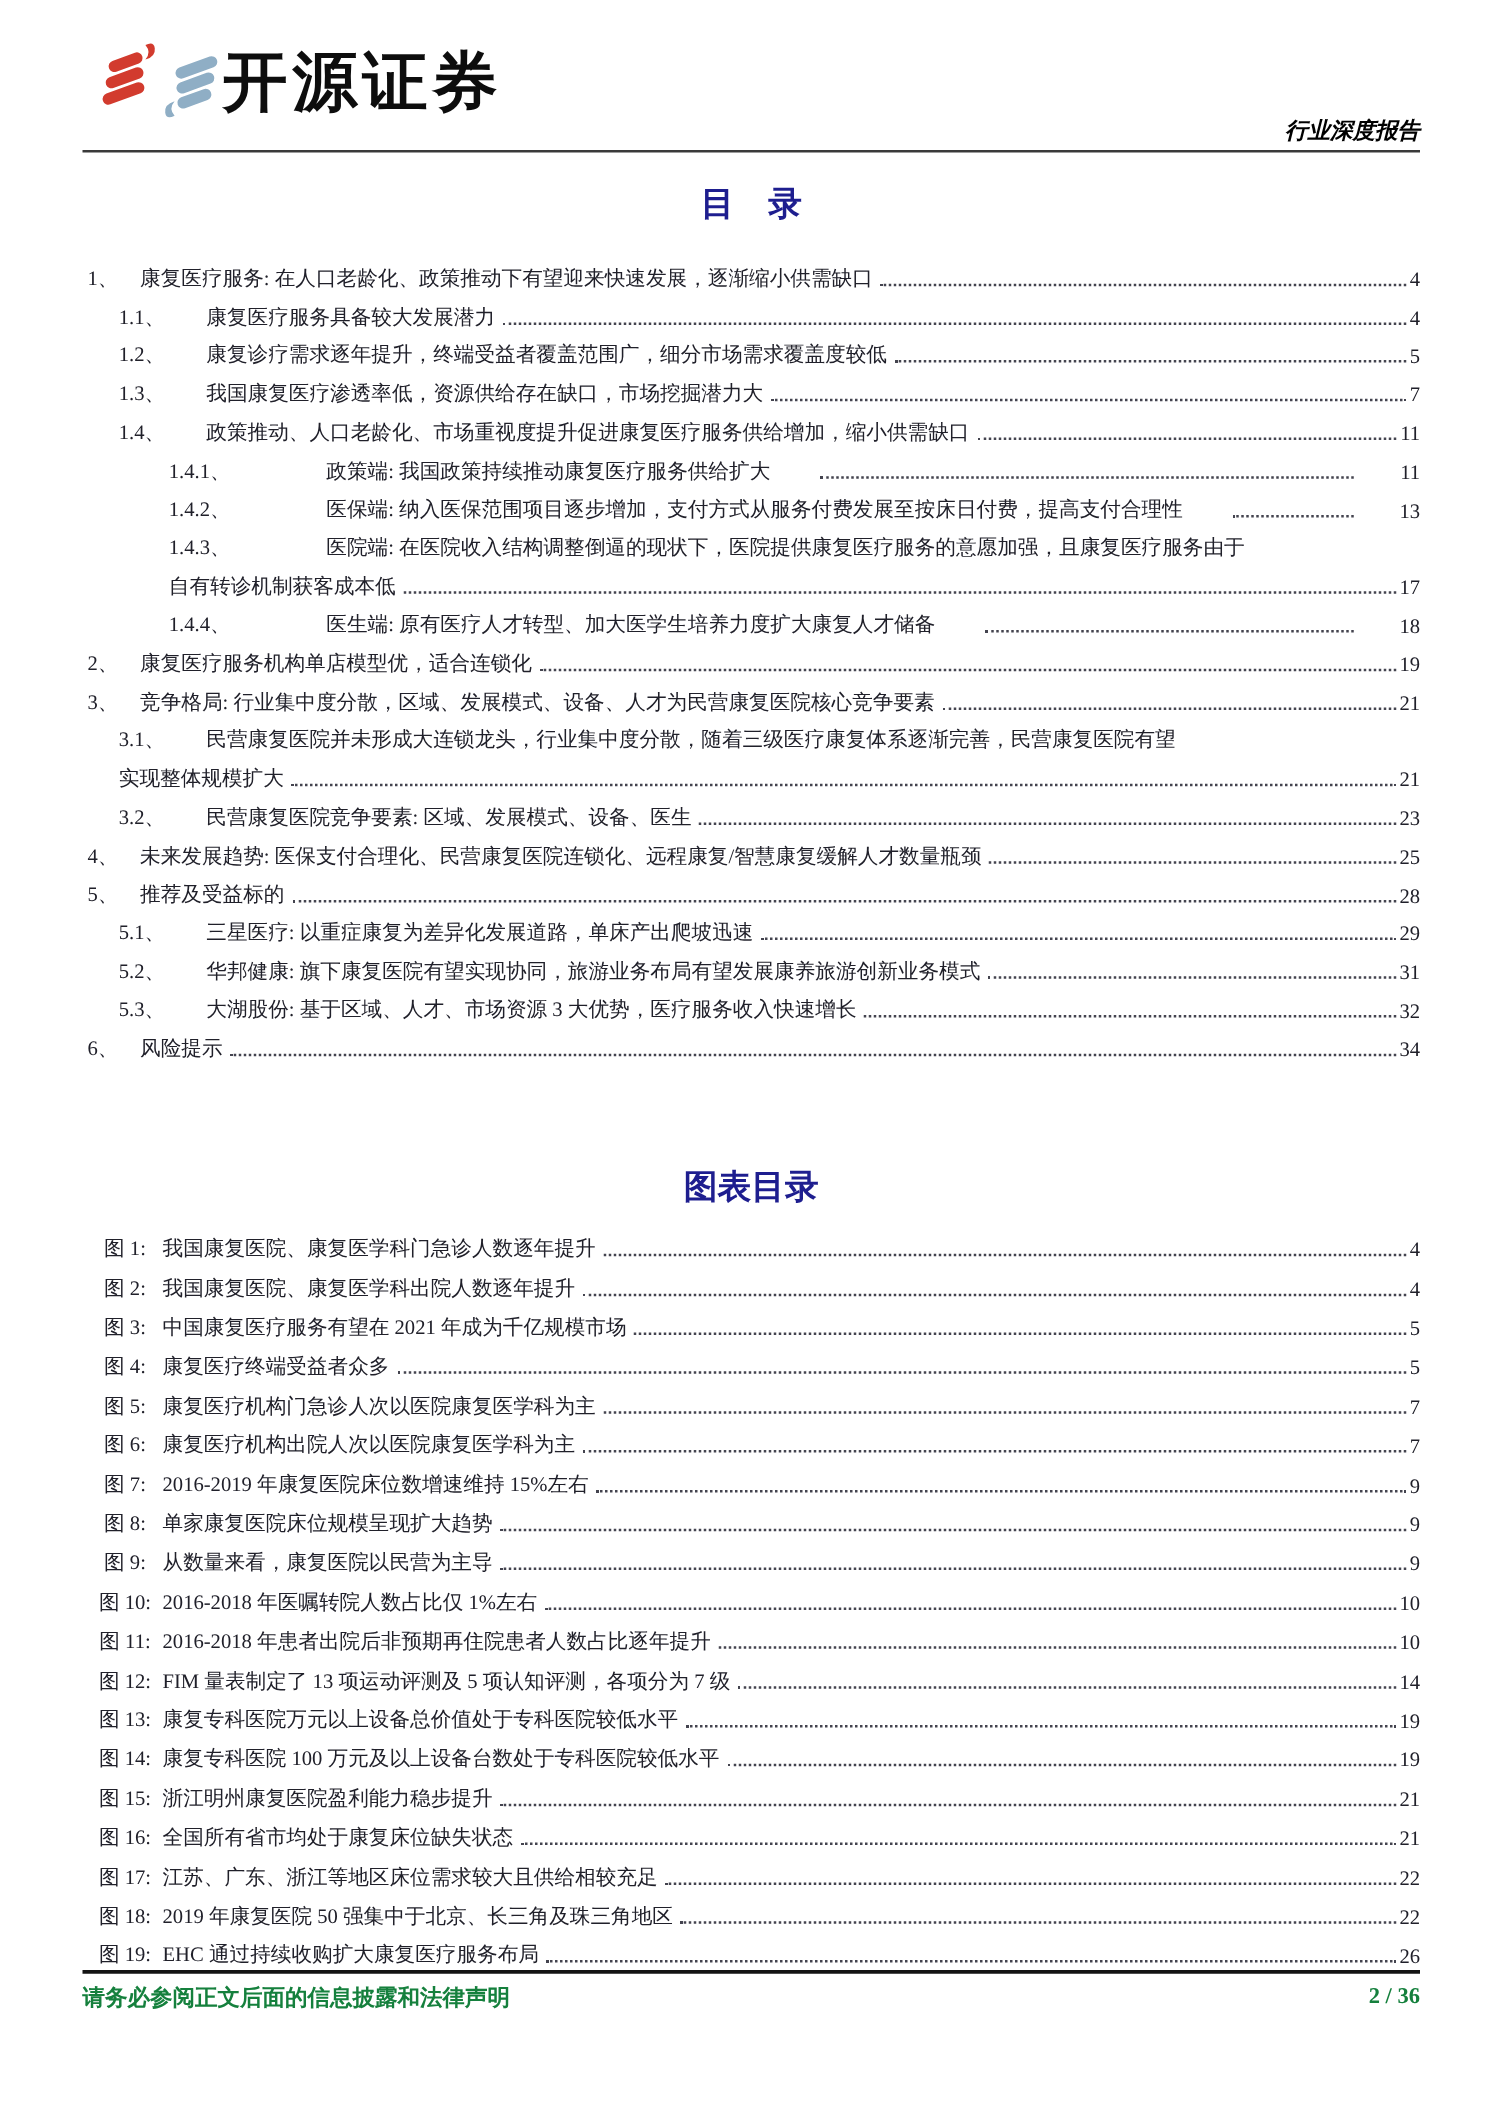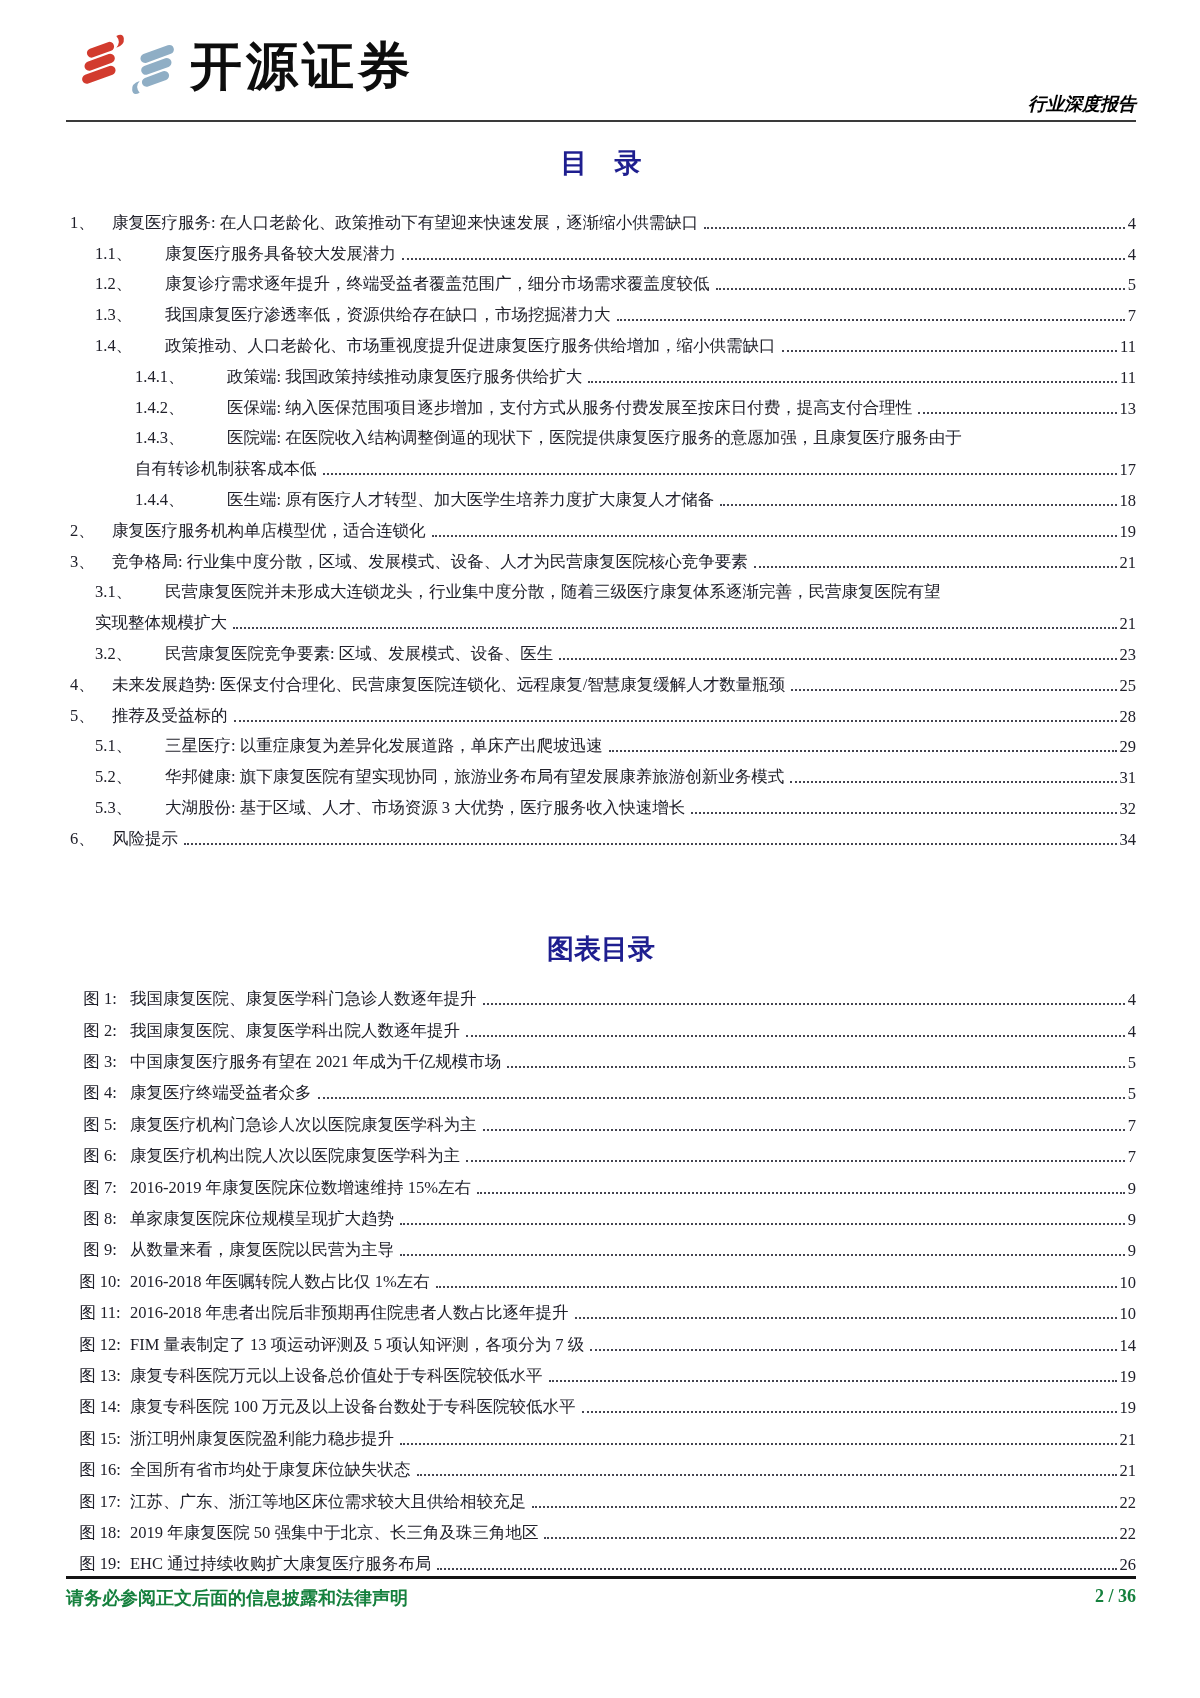--- a/index.html
+++ b/index.html
@@ -11,21 +11,21 @@
   }
   *{margin:0;padding:0;box-sizing:border-box;}
   html,body{background:#e9e9e9;}
   .page{
     position:relative;width:1200px;height:1698px;background:#ffffff;
     margin:0 auto;overflow:hidden;color:var(--text);
     font-family:"Liberation Serif","DejaVu Serif",serif;
   }
   
   .header{position:absolute;top:0;left:66px;right:64px;height:122px;border-bottom:2px solid var(--rule);}
-  .brand{position:absolute;left:12px;top:32px;display:flex;align-items:center;gap:12px;}
+  .brand{position:absolute;left:12px;top:32px;display:flex;align-items:center;}
   .brand svg{display:block;}
   .wing-red{fill:var(--logo-red);}
   .wing-blue{fill:var(--logo-blue);}
   .brand-text{
     font-family:"Liberation Sans","DejaVu Sans",sans-serif;
     font-weight:800;font-size:52px;line-height:1;letter-spacing:4px;color:#0d0d0d;
   }
   .report-type{position:absolute;right:0;bottom:4px;font-size:18px;font-weight:bold;font-style:italic;color:#000;}
   
   .main{position:absolute;top:122px;left:66px;right:64px;}
@@ -42,21 +42,21 @@
   }
   .fig-list .row{height:31.4px;}
   .row .num{flex:none;margin-bottom:2px;}
   .row .txt{flex:none;margin-bottom:2px;}
   .row .dots{flex:1 1 auto;min-width:8px;border-bottom:2px dotted #44444f;margin:0 3px 7px 6px;}
   .row .pg{flex:none;margin-bottom:2px;}
   .row.nolead .txt{flex:0 1 auto;}
   
   .lvl1{padding-left:4px;}  .lvl1 .num{width:42px;}
   .lvl2{padding-left:29px;} .lvl2 .num{width:70px;}
-  .lvl3{padding-left:69px;} .lvl3 .num{width:92px;}
+  .lvl3{padding-left:69px;gap:34px;} .lvl3 .num{width:92px;}
   .cont2{padding-left:29px;}
   .cont3{padding-left:69px;}
   .fig-row{padding-left:4px;text-align:center;}
   .fig-row .num{width:60px;}
   
   .footer{
     position:absolute;top:1576px;left:66px;right:64px;
     border-top:3px solid #141414;padding-top:7px;
     display:flex;justify-content:space-between;align-items:flex-start;
     font-size:18px;font-weight:bold;color:#15803d;

